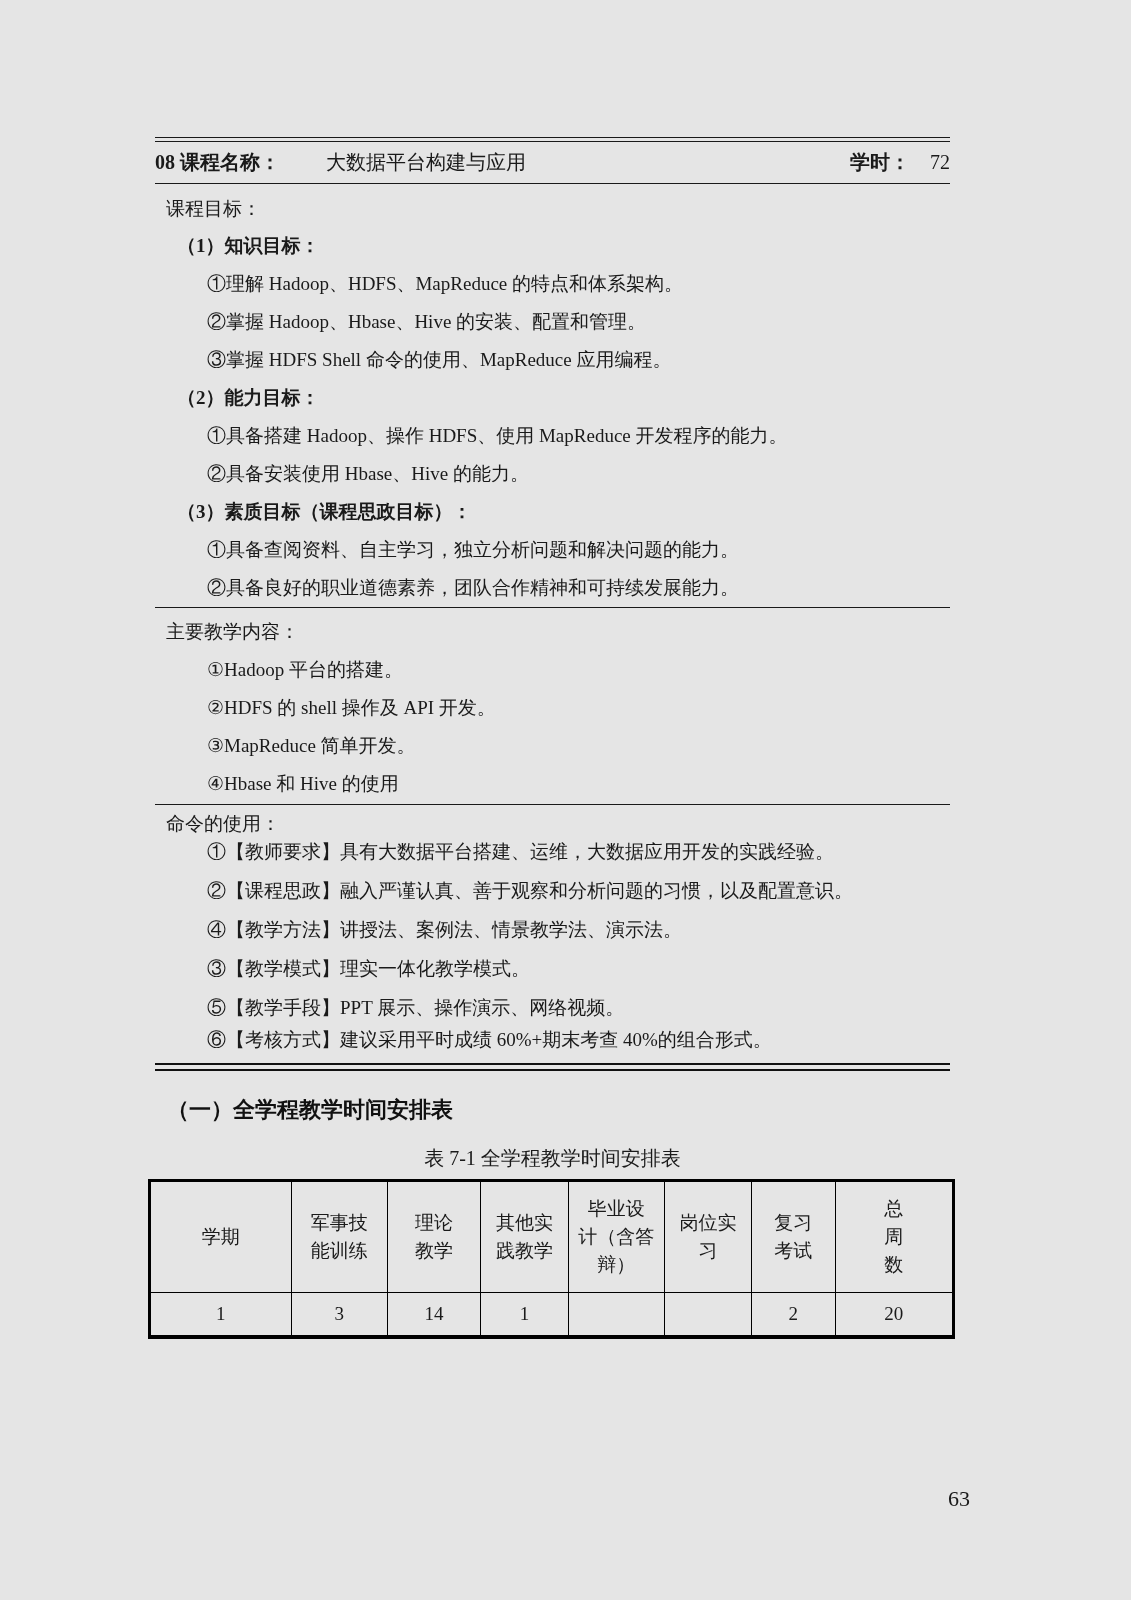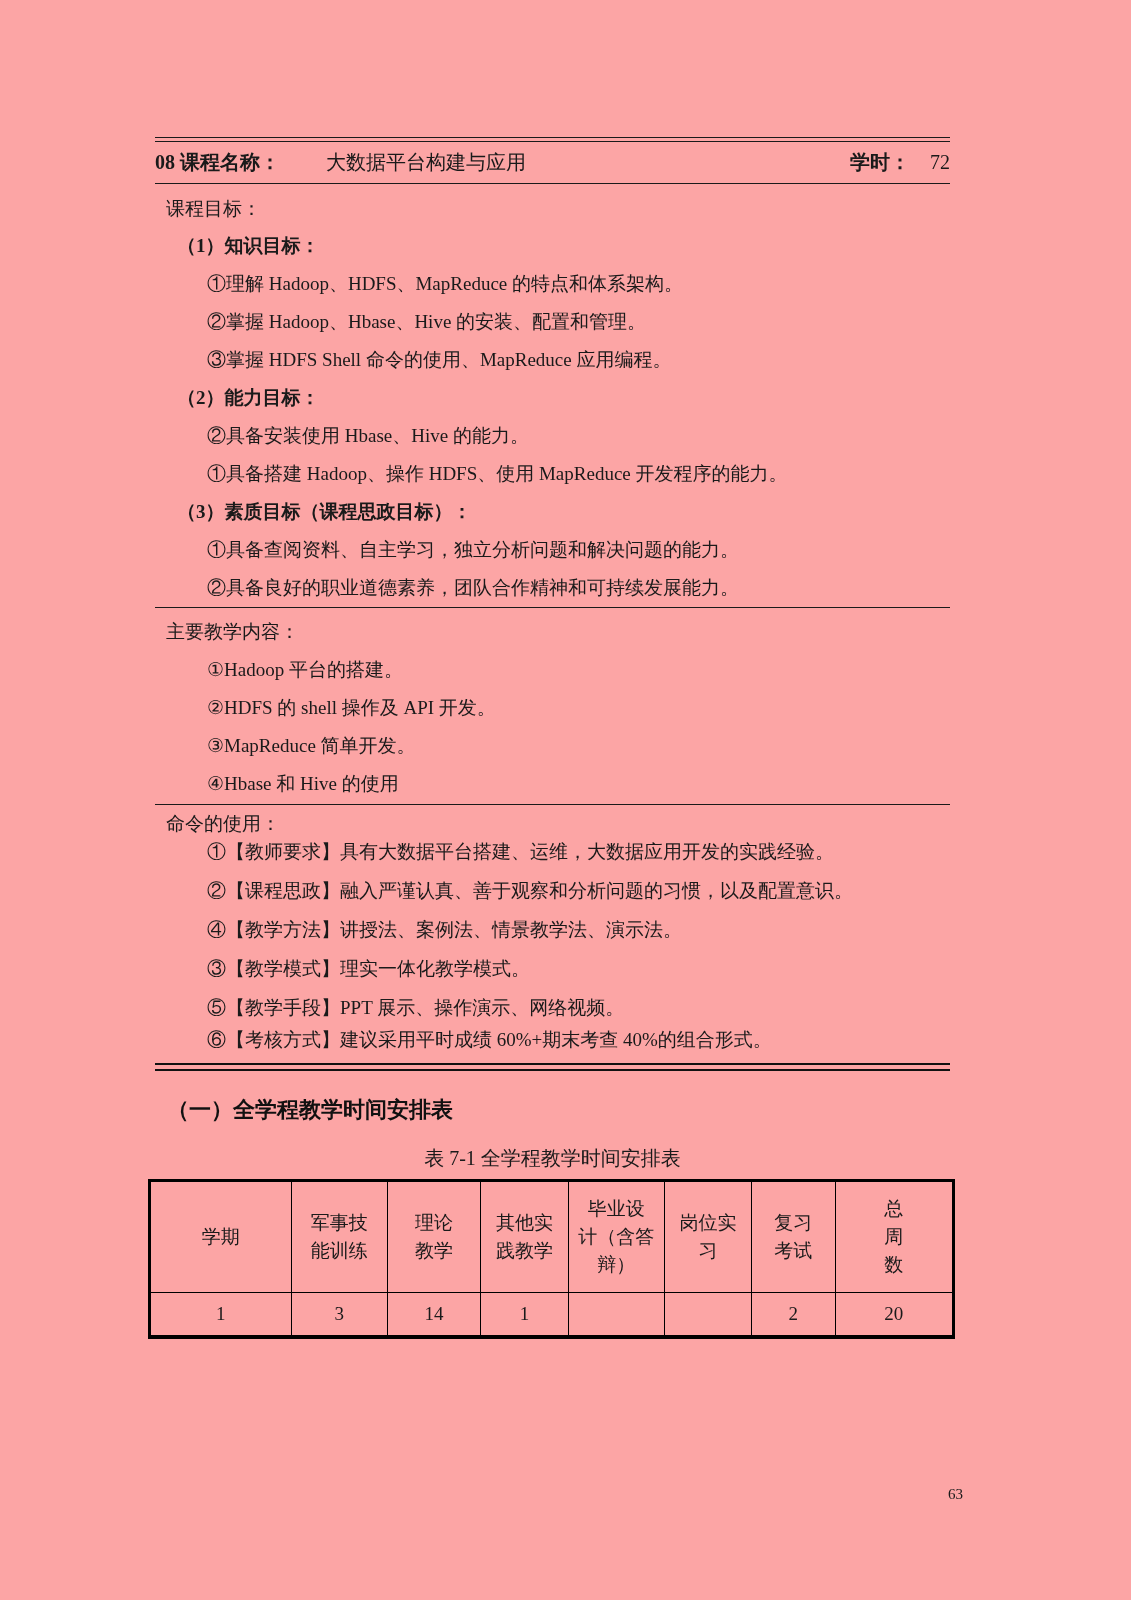--- a/index.html
+++ b/index.html
@@ -1,19 +1,19 @@
 <!DOCTYPE html>
 <html><head>
 <meta charset="utf-8">
 <style>
   html,body{margin:0;padding:0;background:#ffffff;}
   .page{
     position:relative;
     width:1131px;height:1600px;
-    background:#fca5a5;
+    background:#e5e5e5;
     color:#1a1a1a;
     font-family:"Liberation Serif","DejaVu Serif",serif;
     overflow:hidden;
   }
   .content{position:absolute;left:155px;top:137px;width:795px;}
   .rule-double{height:3px;border-top:1px solid #1a1a1a;border-bottom:1px solid #1a1a1a;}
   .rule-single{border-top:1px solid #1a1a1a;height:0;}
   .rule-thick{height:4px;border-top:2px solid #111;border-bottom:2px solid #111;}
   .header-row{display:flex;align-items:center;height:41px;font-size:20px;}
   .header-row .course-name{margin-left:46px;}
@@ -50,21 +50,21 @@
     border-bottom-width:4px;
   }
   table.schedule th, table.schedule td{
     border:1px solid #000;
     text-align:center;vertical-align:middle;
     font-weight:normal;font-size:19px;
     padding:0;
   }
   table.schedule th{height:110px;white-space:pre-line;line-height:28px;}
   table.schedule td{height:42px;}
-  .page-number{position:absolute;left:948px;top:1486px;font-size:15px;}
+  .page-number{position:absolute;left:948px;top:1486px;font-size:22px;}
 </style>
 </head>
 <body>
 
 <div class="page">
   <div class="content">
 
     <div class="rule-double"></div>
 
     <div class="header-row">
@@ -78,22 +78,22 @@
     <div class="rule-single"></div>
 
     <p class="sec-label mt12">课程目标：</p>
 
     <p class="sub-label mt12">（1）知识目标：</p>
     <p class="item mt13">①理解 Hadoop、HDFS、MapReduce 的特点和体系架构。</p>
     <p class="item mt13">②掌握 Hadoop、Hbase、Hive 的安装、配置和管理。</p>
     <p class="item mt13">③掌握 HDFS Shell 命令的使用、MapReduce 应用编程。</p>
 
     <p class="sub-label mt13">（2）能力目标：</p>
+    <p class="item mt13">①具备搭建 Hadoop、操作 HDFS、使用 MapReduce 开发程序的能力。</p>
     <p class="item mt13">②具备安装使用 Hbase、Hive 的能力。</p>
-    <p class="item mt13">①具备搭建 Hadoop、操作 HDFS、使用 MapReduce 开发程序的能力。</p>
 
     <p class="sub-label mt13">（3）素质目标（课程思政目标）：</p>
     <p class="item mt13">①具备查阅资料、自主学习，独立分析问题和解决问题的能力。</p>
     <p class="item mt13">②具备良好的职业道德素养，团队合作精神和可持续发展能力。</p>
 
     <div class="rule-single mt7"></div>
 
     <p class="sec-label mt11">主要教学内容：</p>
     <p class="item mt13">①Hadoop 平台的搭建。</p>
     <p class="item mt13">②HDFS 的 shell 操作及 API 开发。</p>

